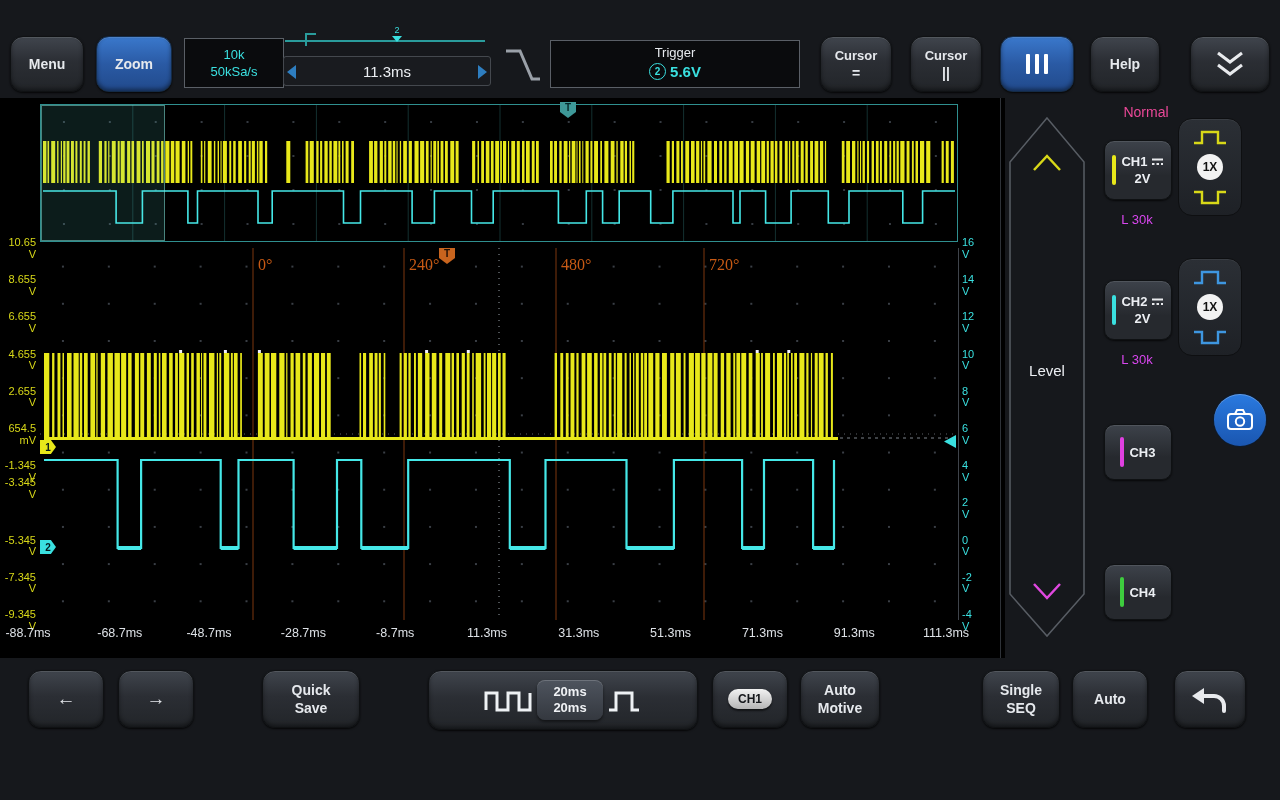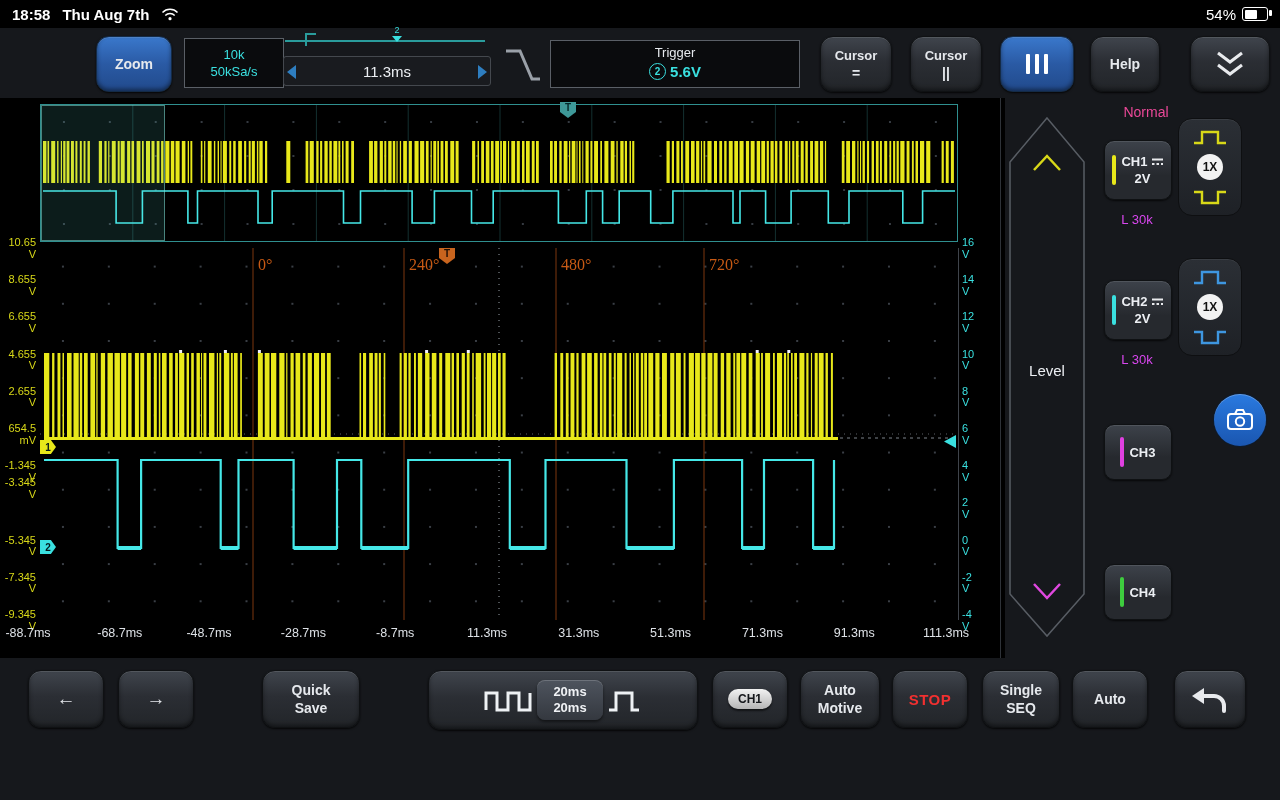--- a/index.html
+++ b/index.html
@@ -84,34 +84,24 @@
           box-shadow:inset 0 1px 0 rgba(255,255,255,.18),0 2px 3px rgba(0,0,0,.5);}
   .pill{background:linear-gradient(180deg,#f2f2f2,#b5b5b5);color:#14161a;border-radius:11px;padding:3px 10px;
           font-size:12px;font-weight:bold;box-shadow:0 2px 2px rgba(0,0,0,.55);}
   .stop-txt{color:#f23030;font-size:15px;letter-spacing:.5px;font-weight:bold;}
 </style>
 </head>
 <body>
 
 <div id="screen">
 
-  <div id="statusbar">
-    <span class="sb-time">18:58</span>
-    <span class="sb-date">Thu Aug 7th</span>
-    <svg width="18" height="13" viewBox="0 0 18 13">
-      <path d="M1.5 4.5 A10.5 10.5 0 0 1 16.5 4.5" fill="none" stroke="#fff" stroke-width="1.5"></path>
-      <path d="M4.3 7.5 A6.5 6.5 0 0 1 13.7 7.5" fill="none" stroke="#fff" stroke-width="1.5"></path>
-      <circle cx="9" cy="10.7" r="1.6" fill="#fff"></circle>
-    </svg>
-    <span class="sb-batt">54%</span>
-    <div class="batt-icon">
-        <div class="batt-fill"></div>
-      </div>
-  </div>
-
+
+  <div class="btn" style="left:10px;top:36px;width:72px;height:54px">
+    <span>Menu</span>
+  </div>
   <div class="btn blue" style="left:96px;top:36px;width:74px;height:54px">
     <span>Zoom</span>
   </div>
   <div class="panelbox" id="rate-box" style="left:184px;top:38px;width:100px;height:50px">
     <div class="cyan">10k</div>
     <div class="cyan">50kSa/s</div>
   </div>
 
   <div id="hpos-line"></div>
   <div id="hpos-bracket"></div>
@@ -737,23 +727,20 @@
     </svg>
   </div>
 
   <div class="btn" style="left:712px;top:670px;width:74px;height:56px">
     <span class="pill">CH1</span>
   </div>
   <div class="btn" style="left:800px;top:670px;width:78px;height:56px">
     <span>Auto</span>
     <span>Motive</span>
   </div>
-  <div class="btn" style="left:892px;top:670px;width:74px;height:56px">
-    <span class="stop-txt">STOP</span>
-  </div>
   <div class="btn" style="left:982px;top:670px;width:76px;height:56px">
     <span>Single</span>
     <span>SEQ</span>
   </div>
   <div class="btn" style="left:1072px;top:670px;width:74px;height:56px">
     <span>Auto</span>
   </div>
   <div class="btn" style="left:1174px;top:670px;width:70px;height:56px">
     <svg width="44" height="34" viewBox="0 0 44 34">
       <path d="M36 29 V24 A10 10 0 0 0 26 14 H13" fill="none" stroke="#e8eaed" stroke-width="4" stroke-linecap="round"></path>

